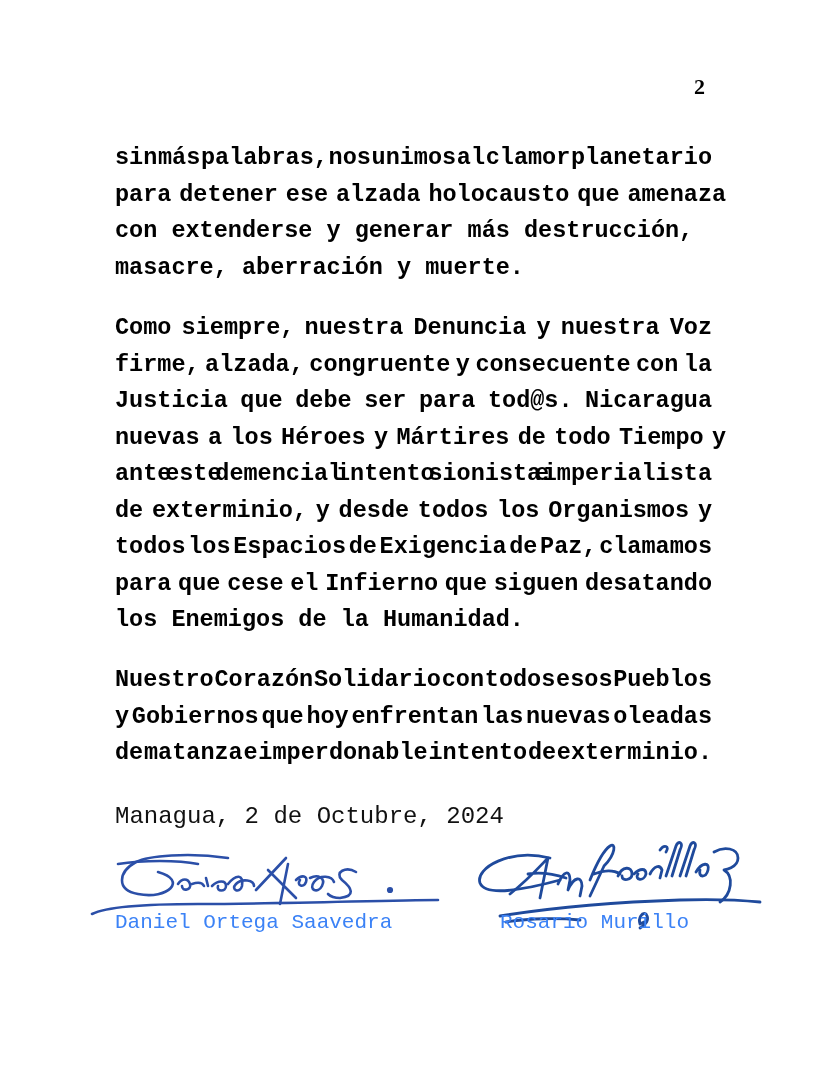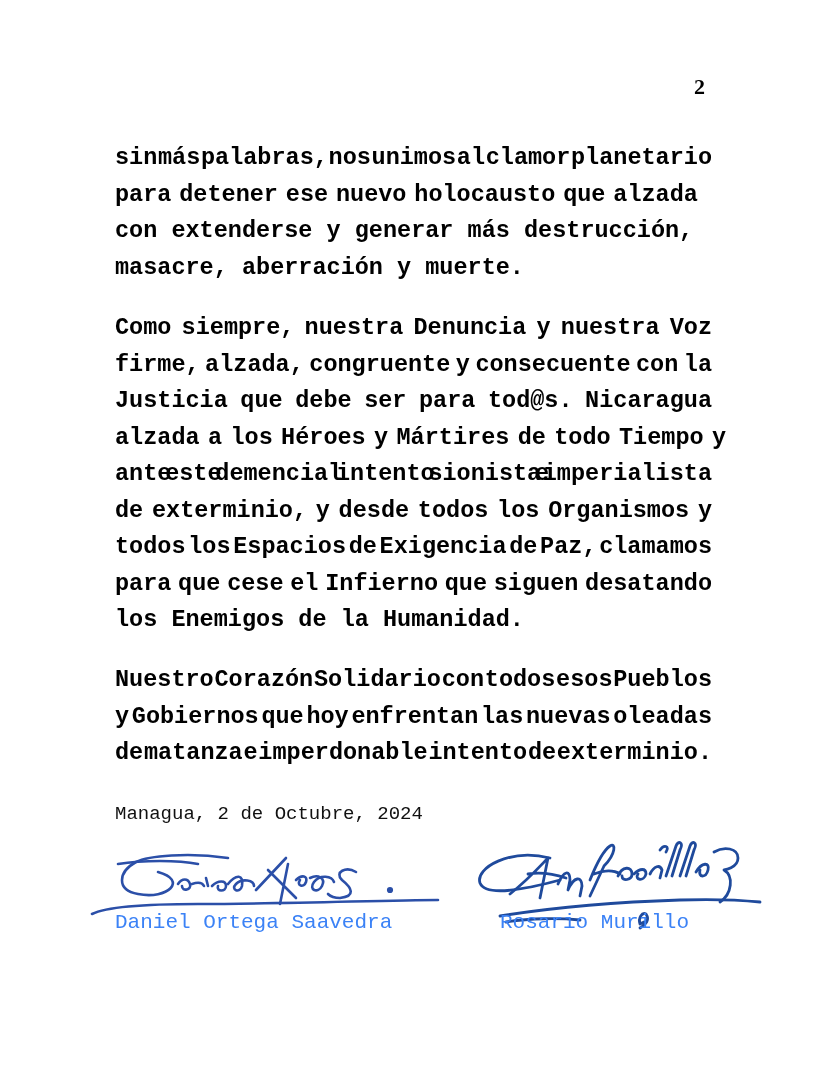--- a/index.html
+++ b/index.html
@@ -13,49 +13,49 @@
     font-family: "Liberation Mono", monospace; font-weight: bold; font-size: 23.5px;
     color: #000000; line-height: 36.5px;
   }
   .line { display: block; text-align: justify; text-align-last: justify; white-space: nowrap; height: 36.5px; }
   .line.last { text-align-last: left; }
   #p1 { top: 140px; }
   #p2 { top: 310px; }
   #p3 { top: 662px; }
   .date {
     position: absolute; left: 115px; top: 803px;
-    font-family: "Liberation Mono", monospace; font-size: 19px; color: #111;
+    font-family: "Liberation Mono", monospace; font-size: 24px; color: #111;
   }
   .signer {
     position: absolute; top: 911px;
     font-family: "Liberation Mono", monospace; font-size: 21px; color: #3b82f6;
   }
   #signer1 { left: 115px; }
   #signer2 { left: 500px; }
   .sig { position: absolute; }
   #sig1 { left: 88px; top: 850px; width: 360px; height: 72px; }
   #sig2 { left: 470px; top: 828px; width: 300px; height: 110px; }
 </style>
 </head>
 <body>
 
 <div class="page-number">2</div>
 
 <div class="body-text" id="p1">
   <span class="line" style="word-spacing: -13.4308px; text-align-last: left; text-align: left;">sin más palabras, nos unimos al clamor planetario</span>
-  <span class="line" style="word-spacing: -6.26823px; text-align-last: left; text-align: left;">para detener ese nuevo holocausto que alzada</span>
+  <span class="line" style="word-spacing: -6.26823px; text-align-last: left; text-align: left;">para detener ese alzada holocausto que amenaza</span>
   <span class="line" style="word-spacing: 0px; text-align-last: left; text-align: left;">con extenderse y generar más destrucción,</span>
   <span class="line last">masacre, aberración y muerte.</span>
 </div>
 
 <div class="body-text" id="p2">
   <span class="line" style="word-spacing: -3.91927px; text-align-last: left; text-align: left;">Como siempre, nuestra Denuncia y nuestra Voz</span>
   <span class="line" style="word-spacing: -8.61979px; text-align-last: left; text-align: left;">firme, alzada, congruente y consecuente con la</span>
   <span class="line" style="word-spacing: -1.56771px; text-align-last: left; text-align: left;">Justicia que debe ser para tod@s. Nicaragua</span>
-  <span class="line" style="word-spacing: -5.74653px; text-align-last: left; text-align: left;">alzada a los Héroes y Mártires de todo Tiempo y</span>
+  <span class="line" style="word-spacing: -5.74653px; text-align-last: left; text-align: left;">nuevas a los Héroes y Mártires de todo Tiempo y</span>
   <span class="line" style="word-spacing: -20.3698px; text-align-last: left; text-align: right;">ante este demencial intento sionista e imperialista</span>
   <span class="line" style="word-spacing: -5.37277px; text-align-last: left; text-align: left;">de exterminio, y desde todos los Organismos y</span>
   <span class="line" style="word-spacing: -11.4174px; text-align-last: left; text-align: left;">todos los Espacios de Exigencia de Paz, clamamos</span>
   <span class="line" style="word-spacing: -7.38839px; text-align-last: left; text-align: center;">para que cese el Infierno que siguen desatando</span>
   <span class="line last">los Enemigos de la Humanidad.</span>
 </div>
 
 <div class="body-text" id="p3">
   <span class="line" style="word-spacing: -13.3203px; text-align-last: left; text-align: left;">Nuestro Corazón Solidario con todos esos Pueblos</span>
   <span class="line" style="word-spacing: -11.4174px; text-align-last: left; text-align: left;">y Gobiernos que hoy enfrentan las nuevas oleadas</span>

